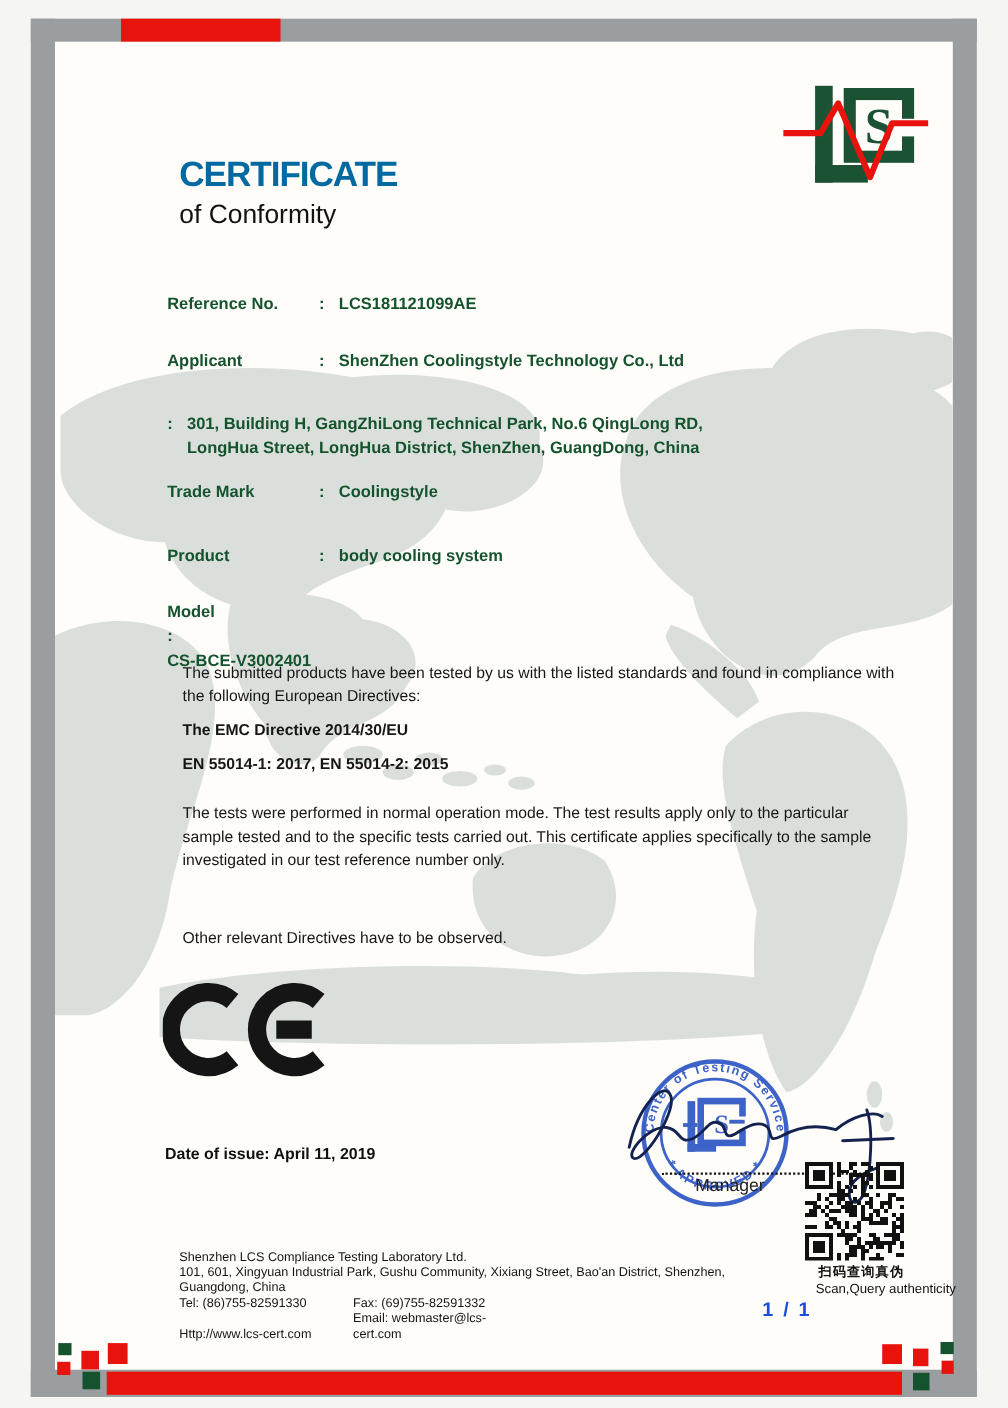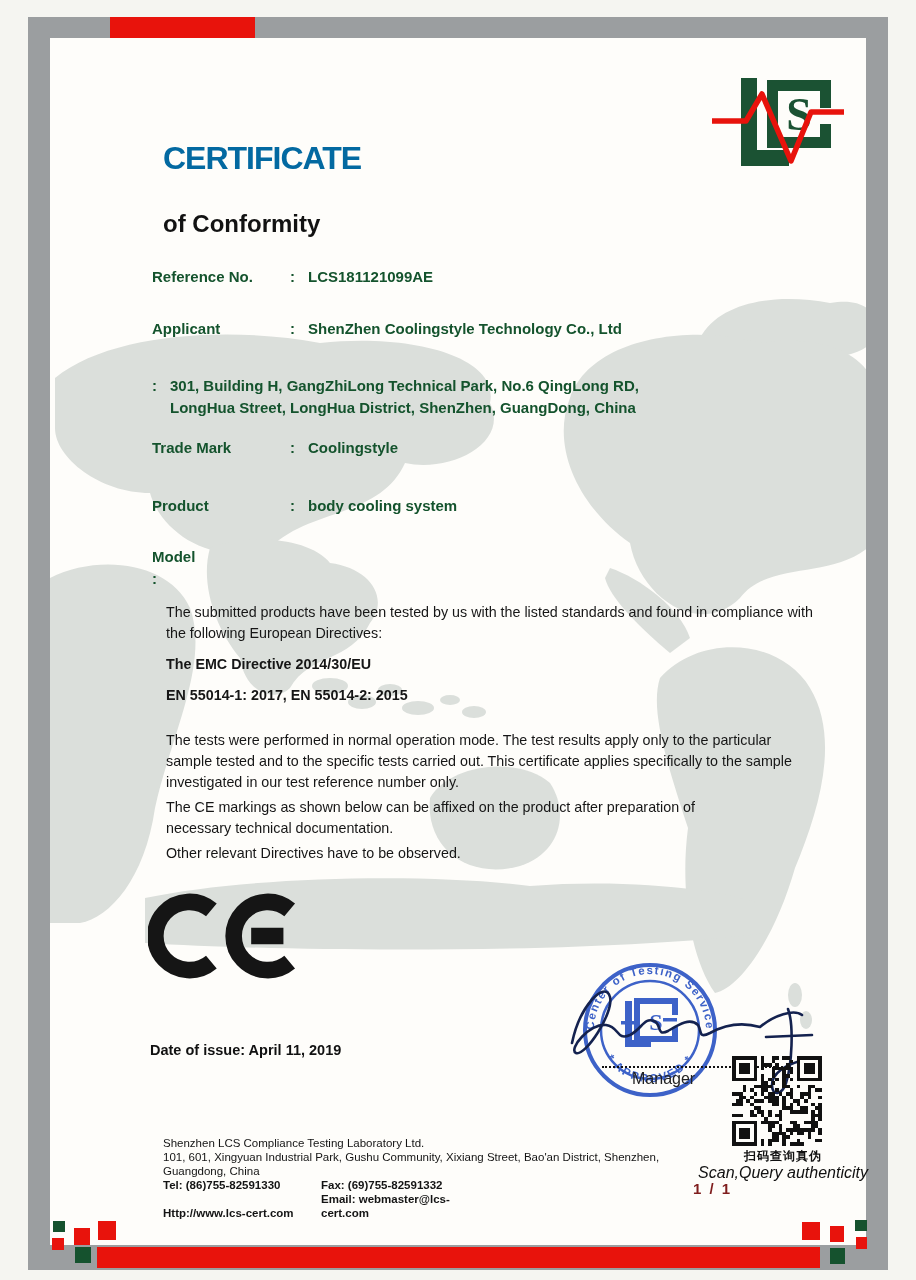--- a/index.html
+++ b/index.html
@@ -13,35 +13,35 @@
   .frame-bottom{left:28px;top:1245px;width:860px;height:25px;}
   .page{position:absolute;left:50px;top:38px;width:816px;height:1207px;background:#fefdfa;}
   .red{background:#e8130c;}
   .green{background:#15522e;}
   .deco{position:absolute;}
   .top-red{left:110px;top:17px;width:145px;height:21px;}
   .bottom-red-bar{left:97px;top:1247px;width:723px;height:21px;}
   
   .abs{position:absolute;}
   .title1{left:163px;top:140px;font-size:32px;font-weight:bold;letter-spacing:-1px;color:#0369a1;}
-  .title2{left:163px;top:182px;font-size:24px;font-weight:bold;color:#121212;margin-top:28px;}
+  .title2{left:163px;top:182px;font-size:24px;font-weight:normal;color:#121212;}
   .fieldrow{left:152px;display:flex;font-size:15px;color:#14532d;line-height:22px;}
   .fieldrow .lbl{width:138px;font-weight:bold;flex:none;}
   .fieldrow .colon{width:18px;font-weight:bold;flex:none;}
   .fieldrow .val{width:472px;font-weight:bold;}
   .para{left:166px;font-size:14.3px;color:#161616;line-height:21px;}
   .bold{font-weight:bold;}
   .date-issue{left:150px;top:1042px;font-size:14.5px;font-weight:bold;color:#111;}
   .manager-line{left:602px;top:1066px;width:188px;border-top:2px dotted #111;}
   .manager{left:632px;top:1070px;font-size:16px;color:#222;}
   .qr-cap-cn{left:697px;top:1148px;width:172px;text-align:center;font-size:12px;font-weight:bold;letter-spacing:1px;color:#111;}
-  .qr-cap-en{left:697px;top:1164px;width:172px;text-align:center;font-size:16px;color:#111;font-style:italic;}
-  .pagenum{left:693px;top:1180px;font-size:15px;font-weight:bold;letter-spacing:2px;color:#7f1d1d;}
+  .qr-cap-en{left:697px;top:1164px;width:172px;text-align:right;font-size:12px;color:#111;}
+  .pagenum{left:693px;top:1180px;font-size:18px;font-weight:bold;letter-spacing:2px;color:#1d4ed8;}
   .footer{left:163px;top:1136px;width:560px;font-size:11.5px;line-height:14px;color:#141414;}
-  .footer .cols span{display:inline-block;width:158px;font-weight:bold;}
+  .footer .cols span{display:inline-block;width:158px;}
   svg{display:block;}
   .stamp{opacity:.92;}
 </style>
 </head>
 <body>
 
 <div class="canvas">
 
   <div class="bar frame-top"></div>
   <div class="bar frame-left"></div>
@@ -108,27 +108,27 @@
       <span class="val">Coolingstyle</span>
   </div>
   <div class="abs fieldrow" style="top:495px;">
     <span class="lbl">Product</span>
       <span class="colon">:</span>
       <span class="val">body cooling system</span>
   </div>
   <div class="abs fieldrow" style="top:546px;flex-direction:column;">
     <span class="lbl">Model</span>
       <span class="colon">:</span>
+      <span class="val">CS-BCE-V3002401</span>
   </div>
 
   <div class="abs para" style="top:602px;width:652px;">The submitted products have been tested by us with the listed standards and found in compliance with the following European Directives:</div>
   <div class="abs para bold" style="top:654px;width:652px;">The EMC Directive 2014/30/EU</div>
   <div class="abs para bold" style="top:685px;width:652px;">EN 55014-1: 2017, EN 55014-2: 2015</div>
   <div class="abs para" style="top:730px;width:636px;">The tests were performed in normal operation mode. The test results apply only to the particular sample tested and to the specific tests carried out. This certificate applies specifically to the sample investigated in our test reference number only.</div>
-  <div class="abs para" style="top:797px;width:590px;">The CE markings as shown below can be affixed on the product after preparation of necessary technical documentation.</div>
   <div class="abs para" style="top:843px;width:652px;">Other relevant Directives have to be observed.</div>
 
   <svg class="abs" style="left:148px;top:886px;" width="152" height="100" viewBox="0 0 165 106" aria-label="CE">
     <g fill="none" stroke="#151515" stroke-width="18">
       <path d="M68.8,24.7 A37,37 0 1 0 68.8,81.3"></path>
       <path d="M153.8,24.7 A37,37 0 1 0 153.8,81.3"></path>
       <path d="M112,53 L147,53"></path>
     </g>
   </svg>
 

